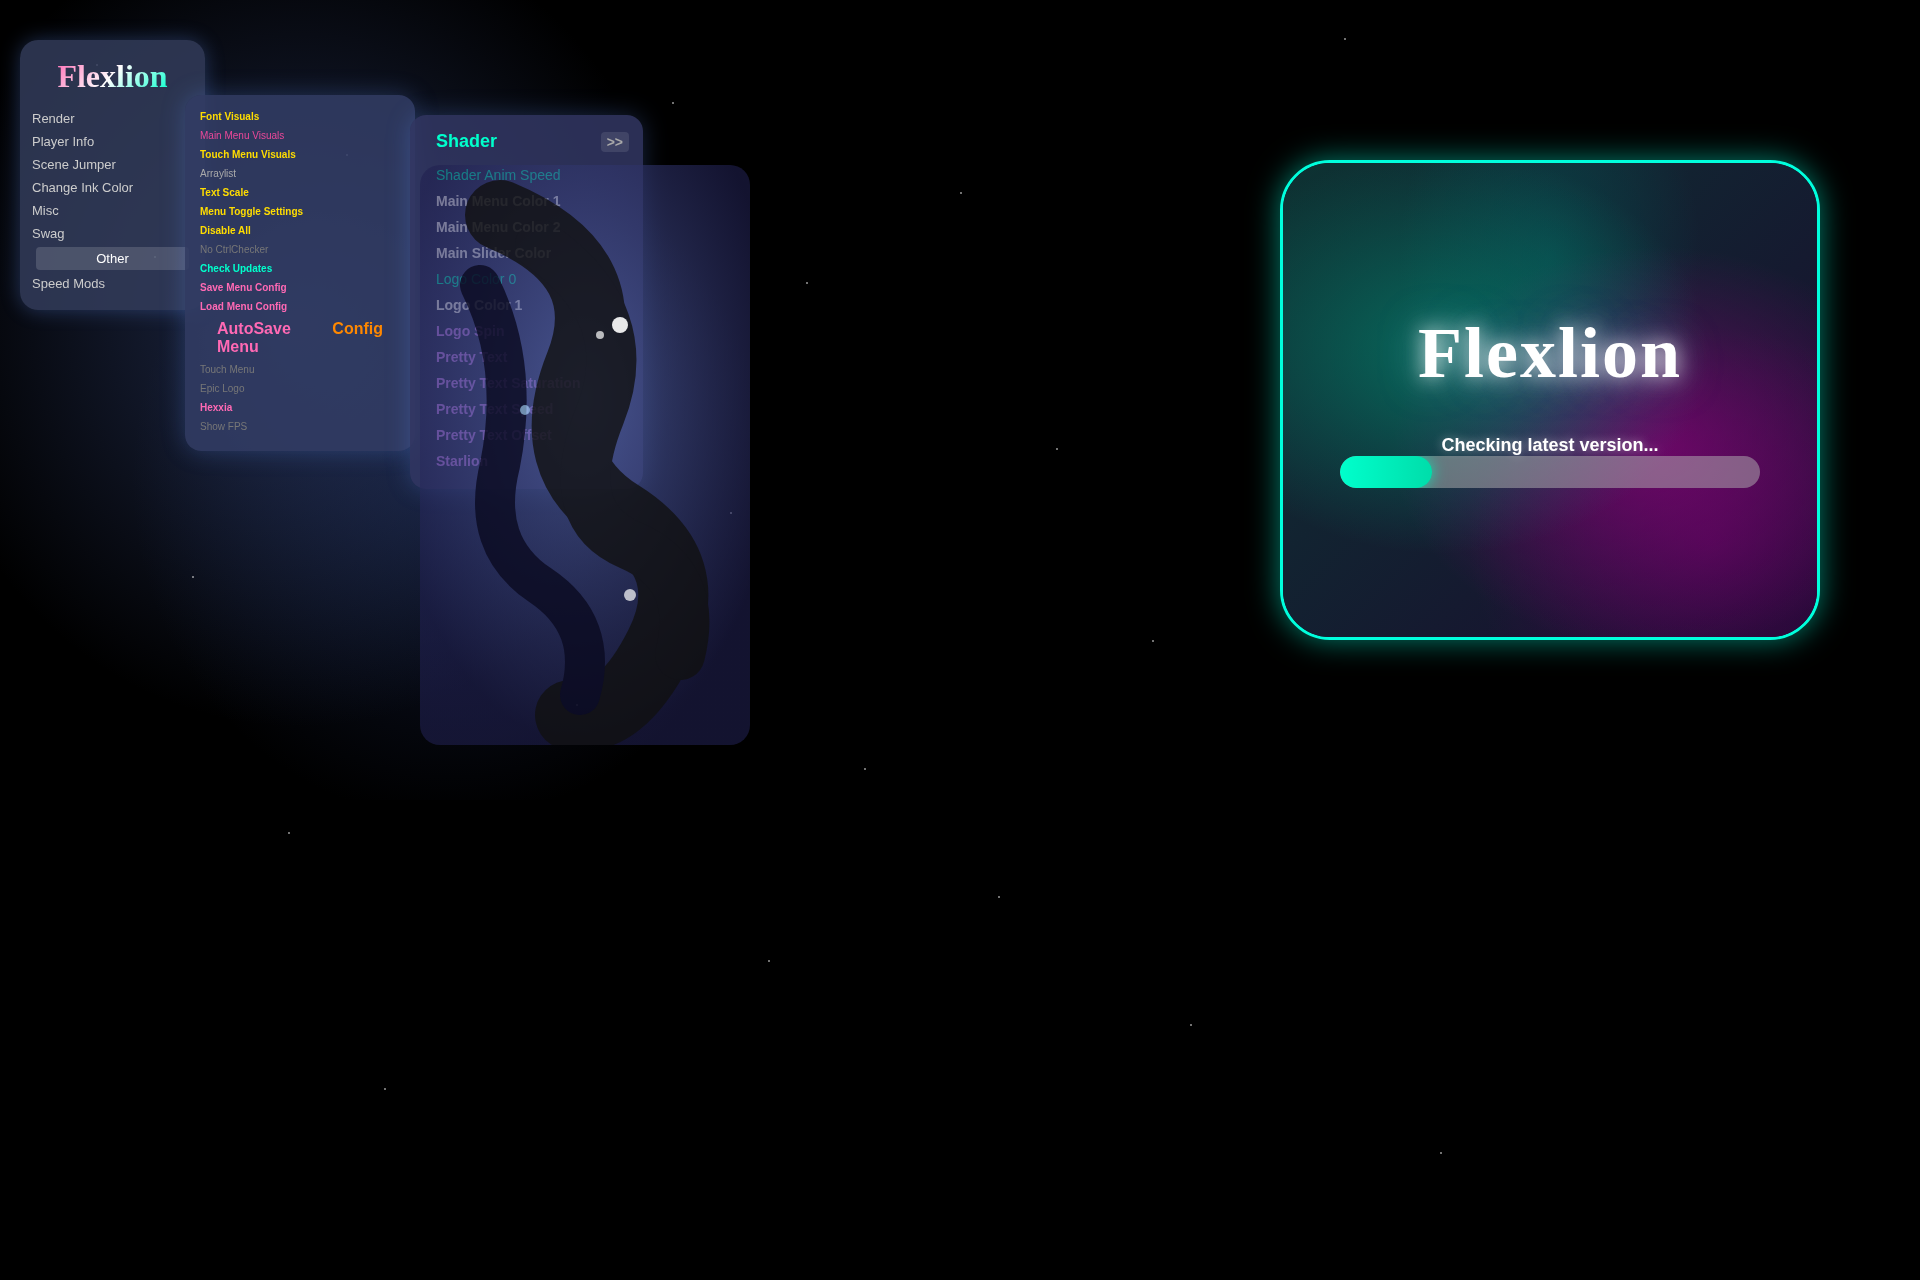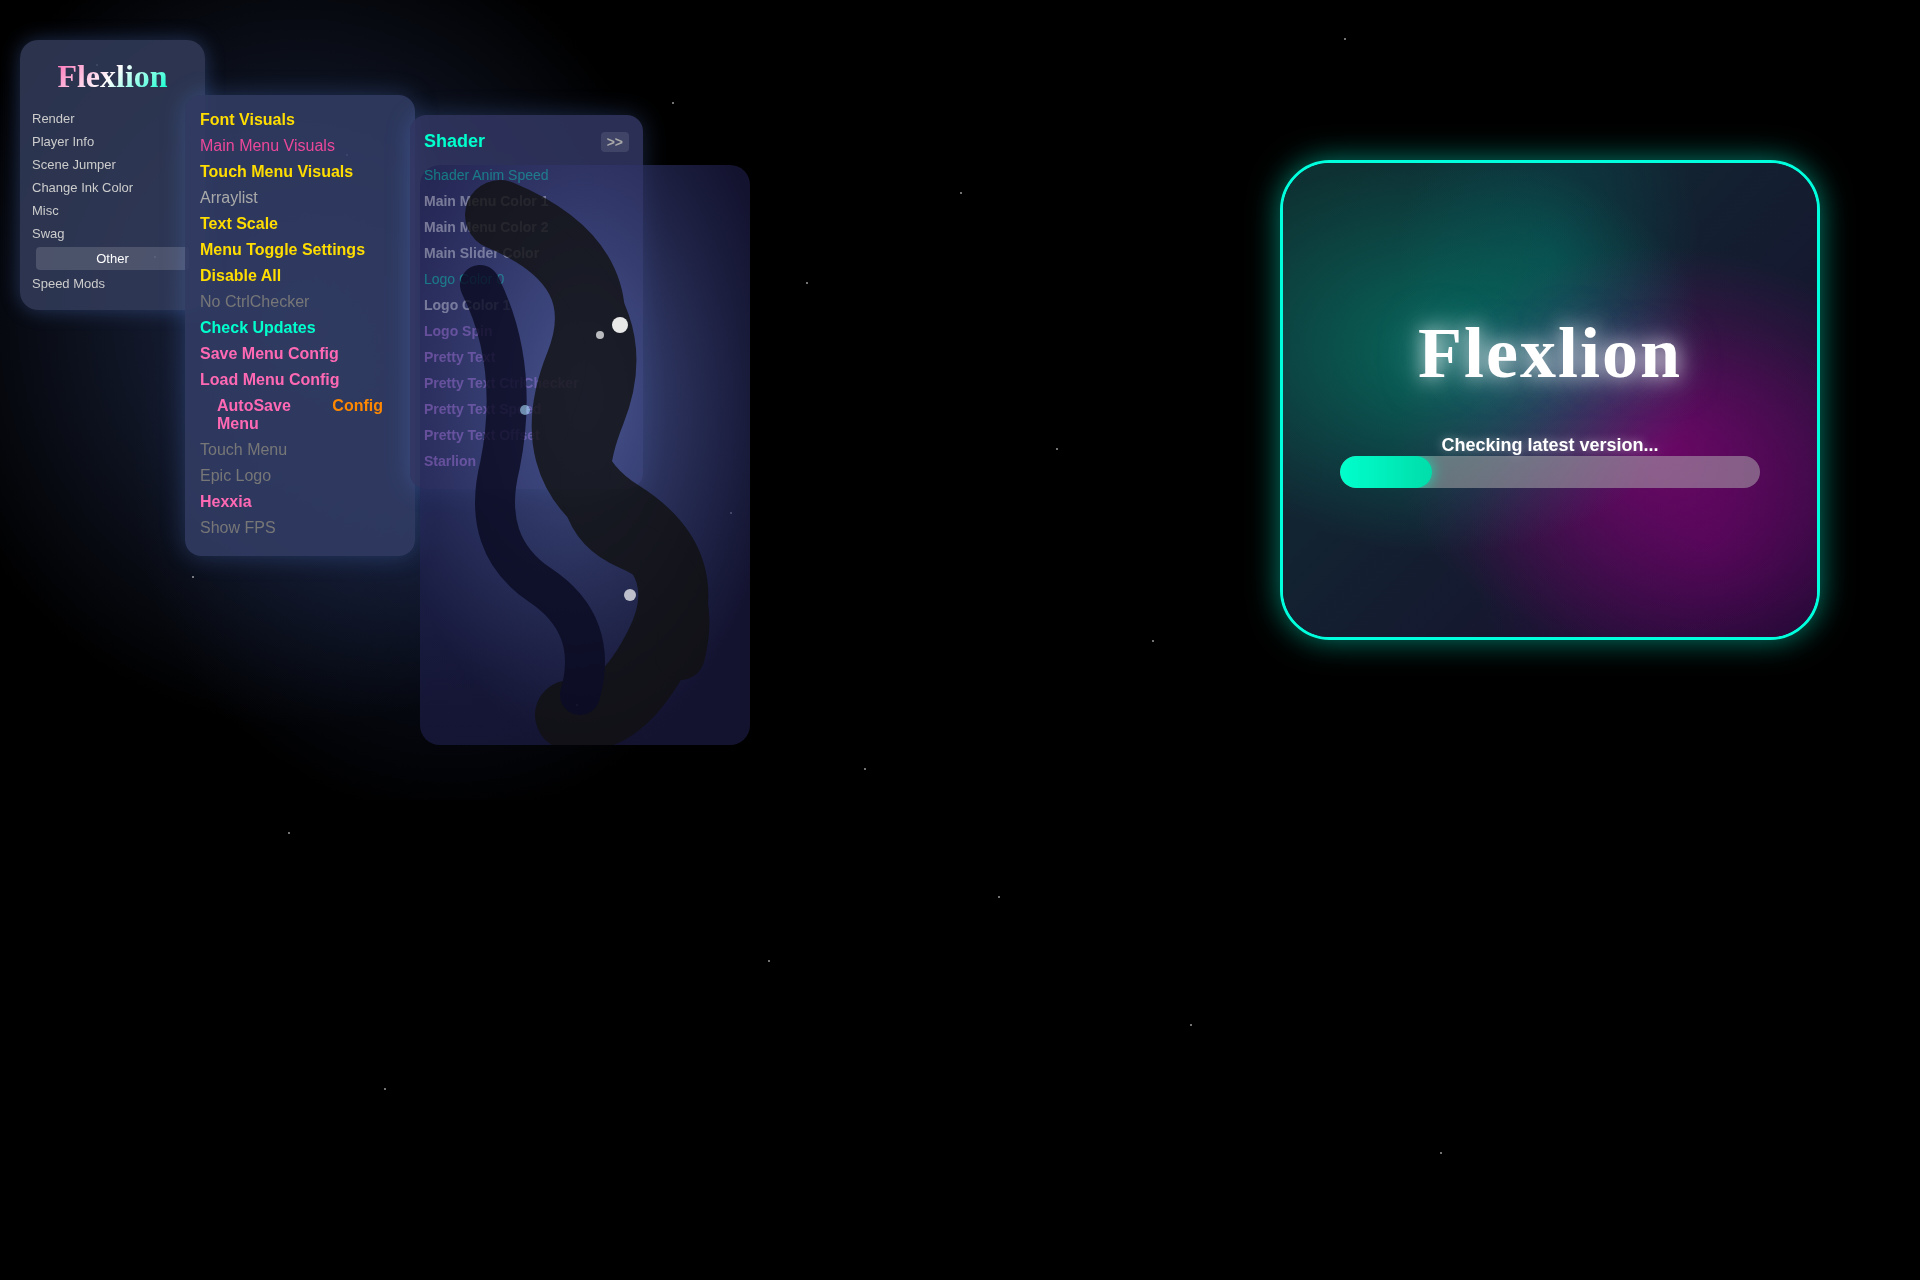--- a/index.html
+++ b/index.html
@@ -62,21 +62,21 @@
       left: 185px;
       width: 230px;
       background: rgba(50, 60, 100, 0.88);
       border-radius: 16px;
       padding: 12px 0 15px 0;
       box-shadow: 0 0 25px rgba(100,150,255,0.25);
     }
 
     .sub-menu .menu-item {
       padding: 4px 15px;
-      font-size: 16px;
+      font-size: 10px;
       cursor: pointer;
     }
 
     .sub-menu .menu-item.yellow { color: #ffdd00; font-weight: bold; }
     .sub-menu .menu-item.white-bold { color: #ec4899; font-weight: normal; }
     .sub-menu .menu-item.gray { color: #aaa; }
     .sub-menu .menu-item.cyan { color: #00ffcc; font-weight: bold; }
     .sub-menu .menu-item.pink { color: #ff69b4; font-weight: bold; }
     .sub-menu .menu-item.dim { color: #777; }
 
@@ -87,21 +87,21 @@
     }
 
     
     .shader-panel {
       position: absolute;
       top: 115px;
       left: 410px;
       width: 233px;
       background: rgba(50, 55, 100, 0.85);
       border-radius: 16px;
-      padding: 12px 0 15px 0;
+      padding: 12px 0 15px 12px;
       box-shadow: 0 0 25px rgba(100,150,255,0.25);
       overflow: hidden;
     }
 
     .shader-panel .shader-header {
       display: flex;
       justify-content: space-between;
       align-items: center;
       padding: 4px 14px 10px 14px;
     }
@@ -331,21 +331,21 @@
     <span class="nav-btn">&gt;&gt;</span>
   </div>
   <div class="shader-item cyan">Shader Anim Speed</div>
   <div class="shader-item white">Main Menu Color 1</div>
   <div class="shader-item white">Main Menu Color 2</div>
   <div class="shader-item white">Main Slider Color</div>
   <div class="shader-item cyan">Logo Color 0</div>
   <div class="shader-item white">Logo Color 1</div>
   <div class="shader-item purple">Logo Spin</div>
   <div class="shader-item purple">Pretty Text</div>
-  <div class="shader-item purple">Pretty Text CtrlChecker</div>
+  <div class="shader-item purple">Pretty Text Saturation</div>
   <div class="shader-item purple">Pretty Text Speed</div>
   <div class="shader-item purple">Pretty Text Offset</div>
   <div class="shader-item purple">Starlion</div>
 </div>
 
 <div class="loader-panel">
   <div class="loader-bg"></div>
   <div class="loader-content">
     <span class="loader-logo-text">Flexlion</span>
     <span class="checking-text">Checking latest version...</span>

